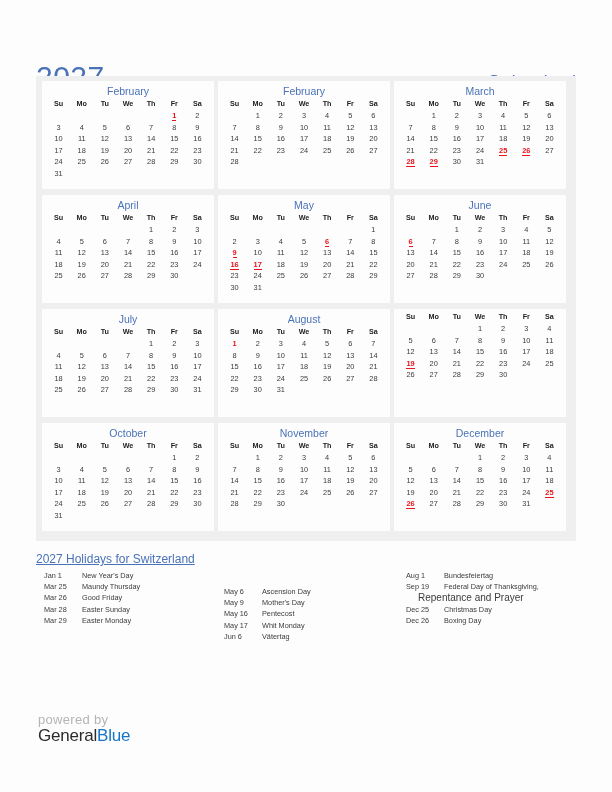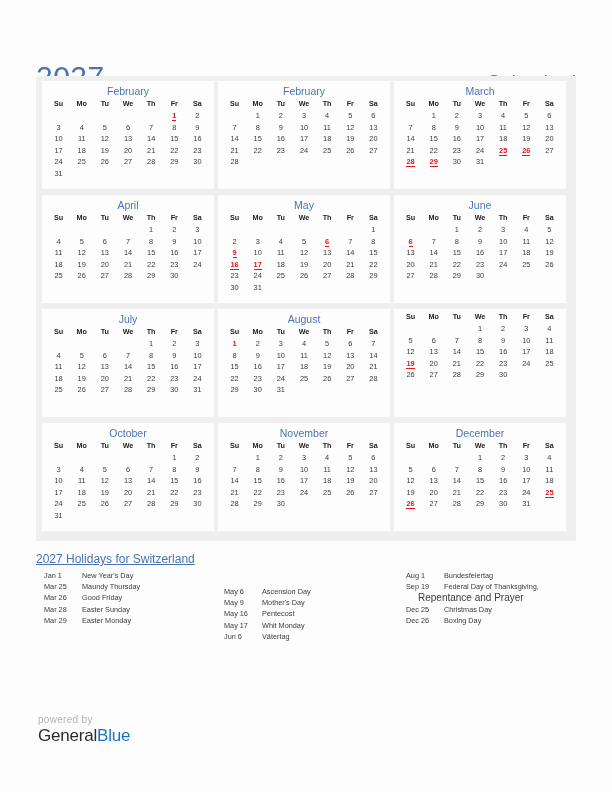--- a/index.html
+++ b/index.html
@@ -148,21 +148,21 @@
     margin-left: 12px;
   }
 
   
   .footer {
     position: absolute;
     left: 38px;
     top: 714px;
   }
   .powered-by {
-    font-size: 10px;
+    font-size: 13px;
     color: #b4b4b4;
     line-height: 11px;
     letter-spacing: 0.3px;
   }
   .brand {
     font-size: 17px;
     line-height: 21px;
     letter-spacing: -0.2px;
   }
   .brand-general { color: #2b2b2b; }

